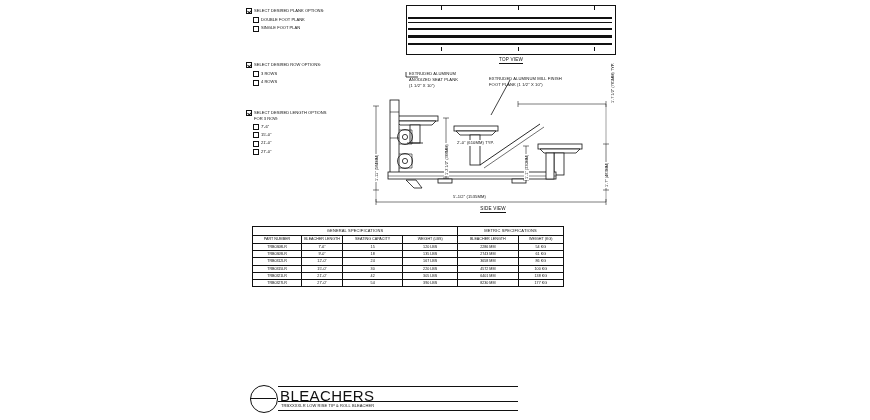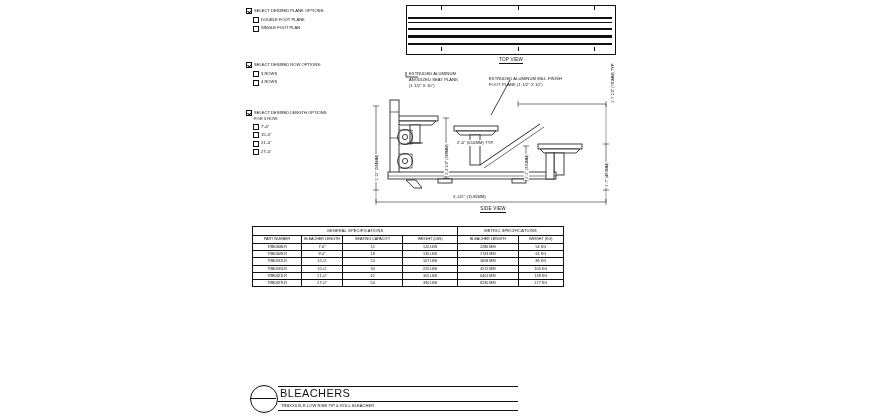--- a/index.html
+++ b/index.html
@@ -39,21 +39,21 @@
   table.spec th,table.spec td{border:.7px solid #111;font-size:3.7px;font-weight:normal;
        text-align:center;padding:1px 1px;color:#111;line-height:1.15;white-space:nowrap;}
   table.spec th.grp{font-size:4px;letter-spacing:.15px;padding:1.6px 2px;}
   table.spec th.hdr{font-size:3.7px;padding:1.4px 2px;}
   table.spec td.pn{letter-spacing:-.1px;}
 
   
   #titleblock{position:absolute;}
   .tb-circle{position:absolute;border:.9px solid #111;border-radius:50%;}
   .tb-line{position:absolute;background:#111;height:.9px;}
-  .tb-title{position:absolute;font-size:11px;letter-spacing:.4px;color:#111;}
+  .tb-title{position:absolute;font-size:15px;letter-spacing:.4px;color:#111;}
   .tb-sub{position:absolute;font-size:4px;color:#111;letter-spacing:.1px;}
 
   
   .vtxt{position:absolute;font-size:3.9px;color:#111;white-space:nowrap;
         transform-origin:left top;transform:rotate(-90deg);}
 </style>
 </head>
 <body>
 
 <div class="sheet">

